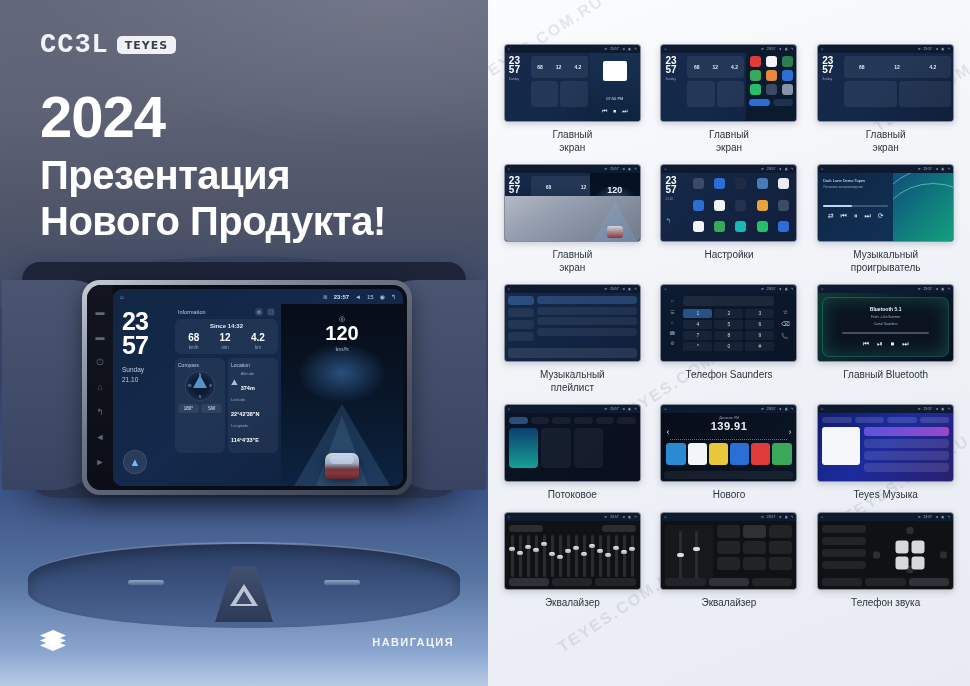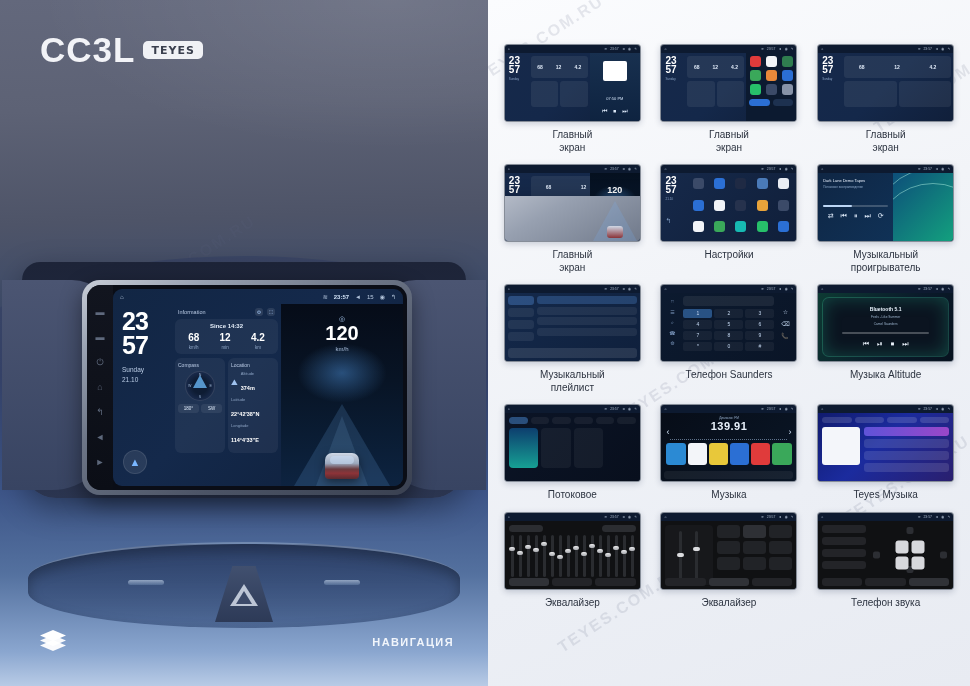--- a/index.html
+++ b/index.html
@@ -17,22 +17,22 @@
     background:linear-gradient(178deg,#63687c 0%,#5d6275 16%,#4e5468 32%,#3b4a6a 46%,
                                #2f4370 58%,#35508a 70%,#4a6aa8 82%,#7895c6 92%,#9db5da 100%);
   }
   .hero-top-sheen{
     position:absolute; left:0; top:0; width:100%; height:250px;
     background:radial-gradient(120% 100% at 80% 0%, rgba(255,255,255,.10), rgba(255,255,255,0) 60%);
   }
   
   .logo-row{ position:absolute; left:40px; top:30px; display:flex; align-items:center; gap:8px; }
   .logo-text{
-    color:#f2f3f7; font-size:35px; font-weight:700; letter-spacing:1px;
-    font-family:Liberation Sans, sans-serif;
+    color:#f2f3f7; font-size:27px; font-weight:700; letter-spacing:1px;
+    font-family:Liberation Mono, monospace;
   }
   .wifi-badge{
     background:#f0f1f5; color:#3a3f4e; font-size:11px; font-weight:700;
     letter-spacing:1px; padding:3px 8px 2px; border-radius:5px;
     font-family:"DejaVu Sans", sans-serif;
   }
   
   .headline{ position:absolute; left:40px; top:88px; color:#fff; }
   .h-year{ font-size:58px; font-weight:700; line-height:1.0; letter-spacing:-1px; }
   .h-l1, .h-l2{ font-size:40px; font-weight:700; line-height:1.16; letter-spacing:-.5px; }
@@ -414,20 +414,25 @@
     <div class="hero-top-sheen"></div>
 
     <div class="wm wm-d" style="left:120px; top:250px;">TEYES.COM.RU</div>
     <div class="wm" style="left:60px; top:600px;">TEYES.COM.RU</div>
 
     <div class="logo-row">
       <span class="logo-text">CC3L</span>
       <span class="wifi-badge">TEYES</span>
     </div>
 
+    <div class="headline">
+      <div class="h-year">2024</div>
+      <div class="h-l1">Презентация</div>
+      <div class="h-l2">Нового Продукта!</div>
+    </div>
 
     <div class="dash">
       <div class="dash-body"></div>
       <div class="dash-shade">
         <div class="dash-left-wing"></div>
         <div class="dash-right-wing"></div>
 
         <div class="unit">
           <div class="unit-inner">
             <div class="unit-side">
@@ -923,21 +928,21 @@
               <div class="bt-bar"></div>
               <div class="bt-ctrl">
                 <span>⏮</span>
                 <span>⏯</span>
                 <span>⏹</span>
                 <span>⏭</span>
               </div>
             </div>
           </div>
         </div>
-        <div class="tcap">Музыка Altitude</div>
+        <div class="tcap">Главный Bluetooth</div>
       </div>
 
       <div class="cell">
         <div class="thumb">
           <div class="tbar">
               <span>⌂</span>
               <span class="r">
                 <span>≋</span>
                 <span>23:57</span>
                 <span>◄</span>
@@ -991,21 +996,21 @@
               <span class="pre" style="background:#2b8ad4"></span>
               <span class="pre" style="background:#f3f5f9"></span>
               <span class="pre" style="background:#e8c83a"></span>
               <span class="pre" style="background:#2b6fd4"></span>
               <span class="pre" style="background:#e03b3b"></span>
               <span class="pre" style="background:#3aa85a"></span>
             </div>
             <div class="rd-nav"></div>
           </div>
         </div>
-        <div class="tcap">Музыка</div>
+        <div class="tcap">Нового</div>
       </div>
 
       <div class="cell">
         <div class="thumb">
           <div class="tbar">
               <span>⌂</span>
               <span class="r">
                 <span>≋</span>
                 <span>23:57</span>
                 <span>◄</span>

